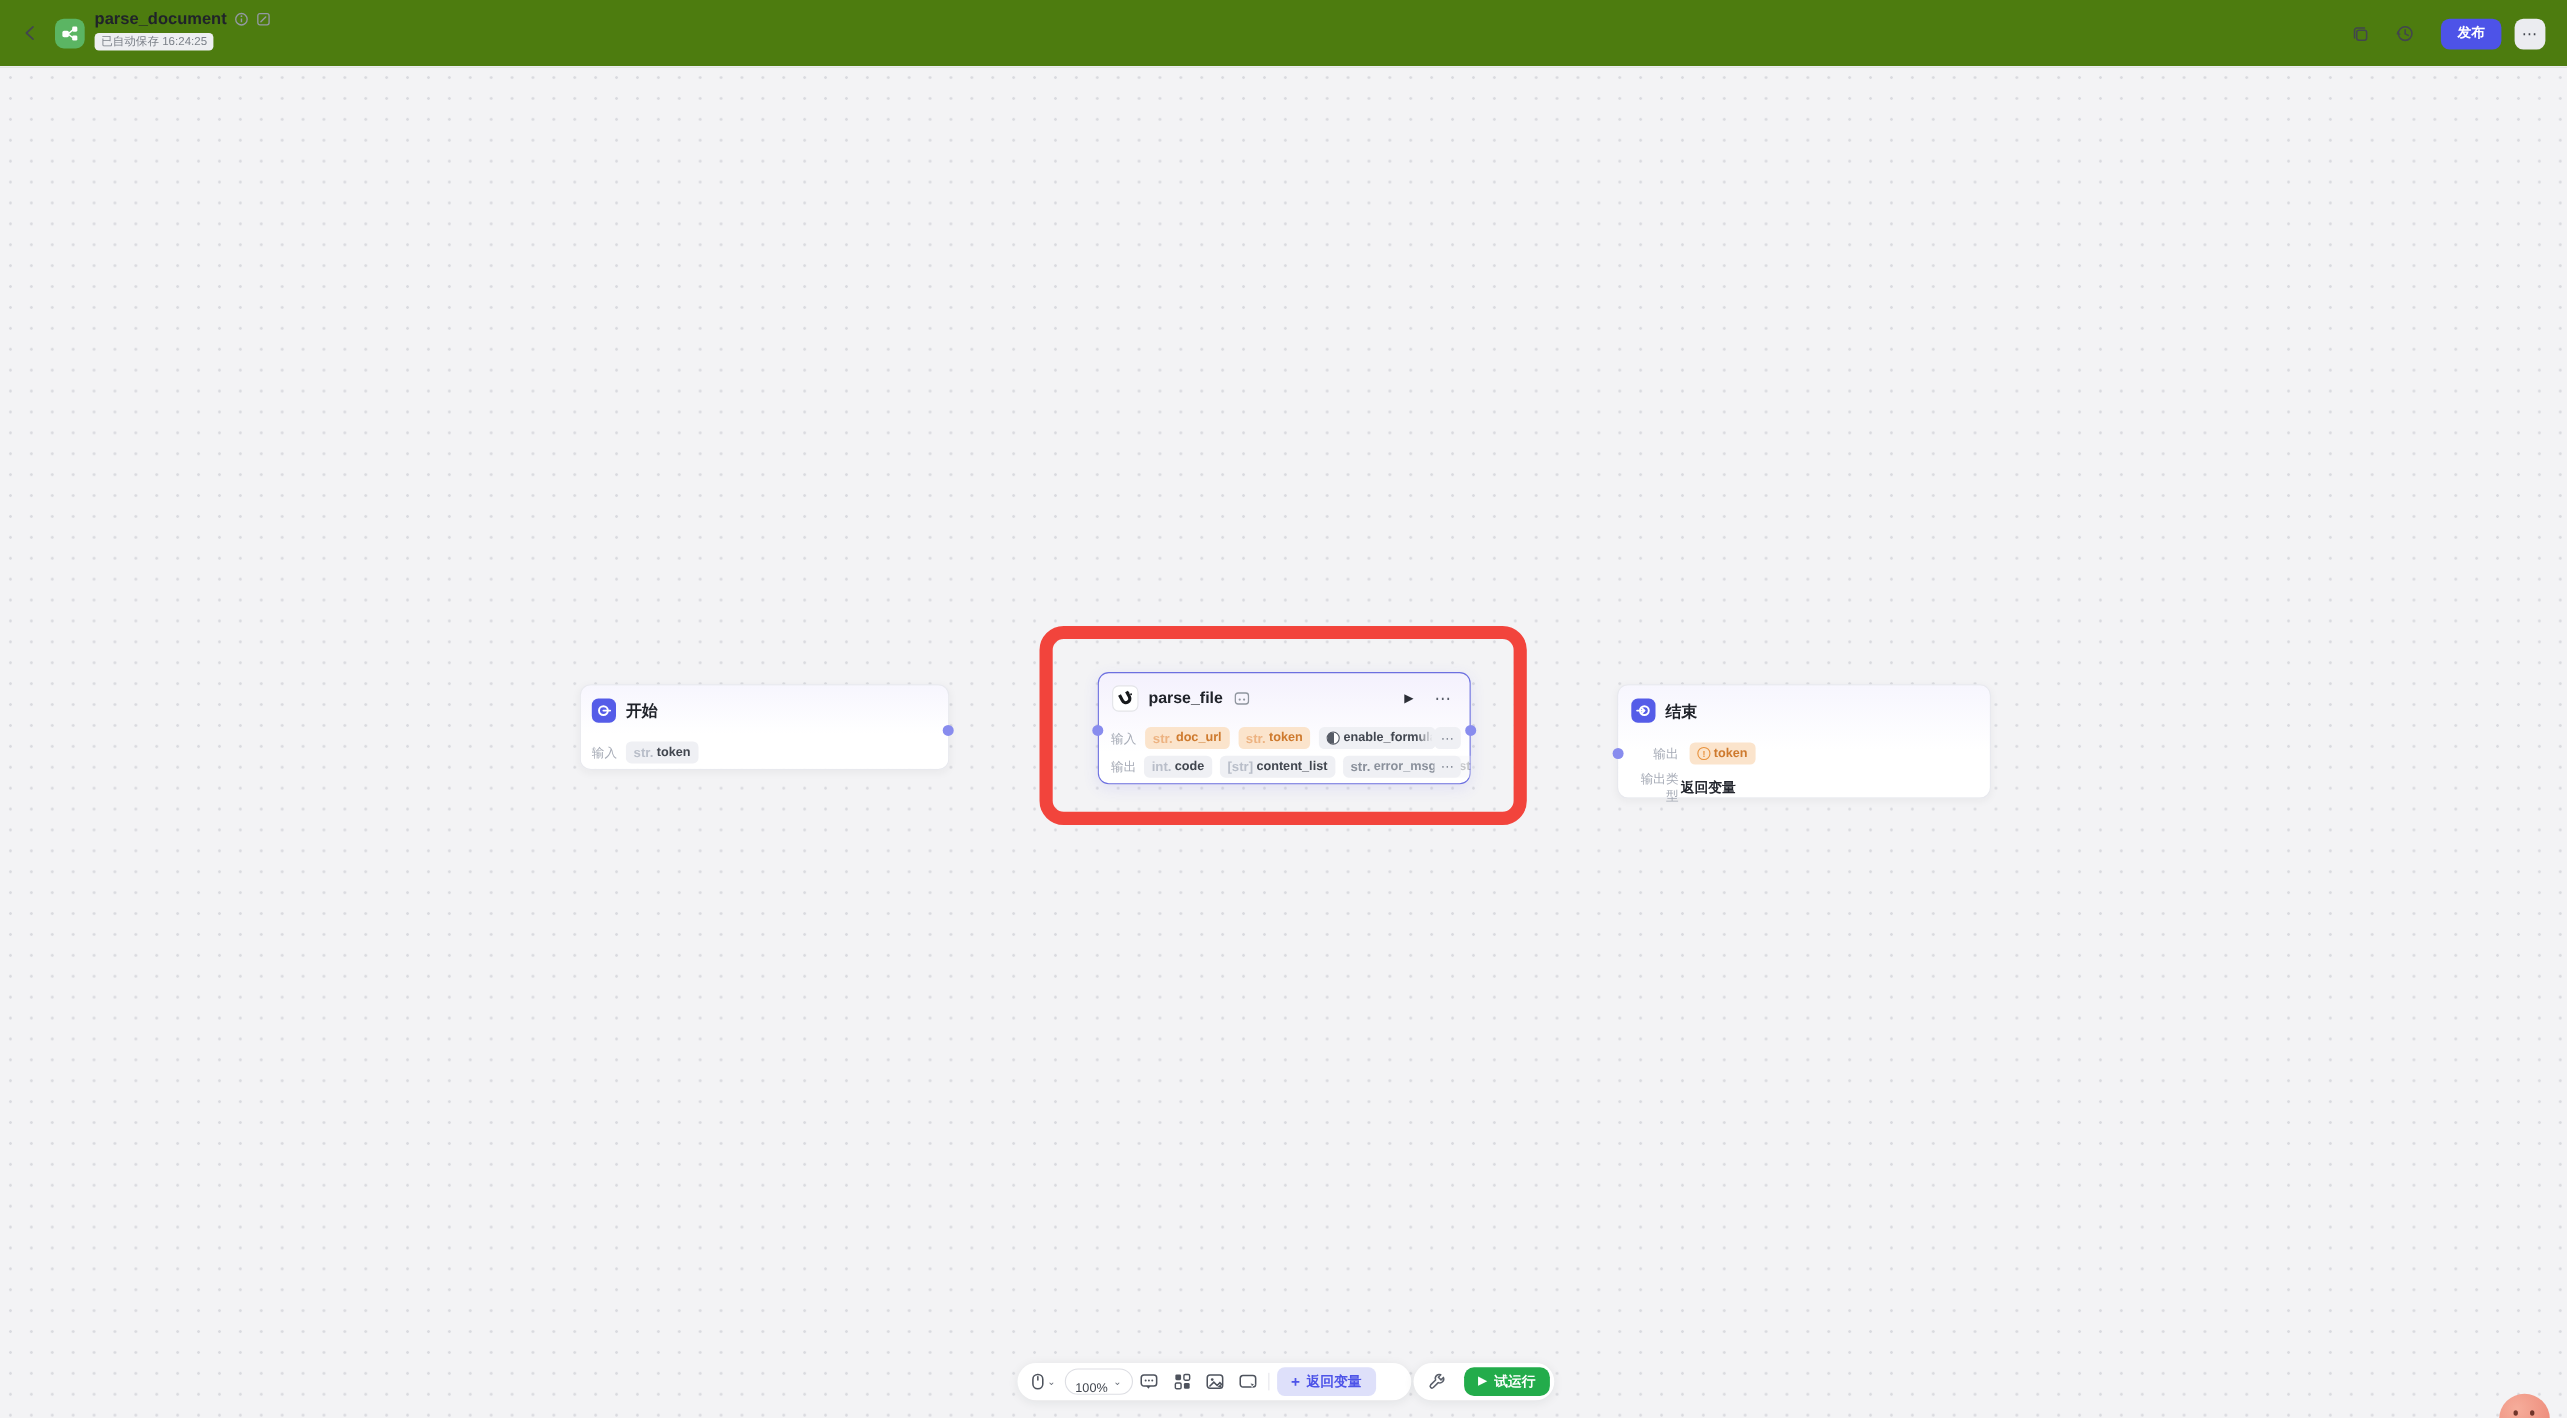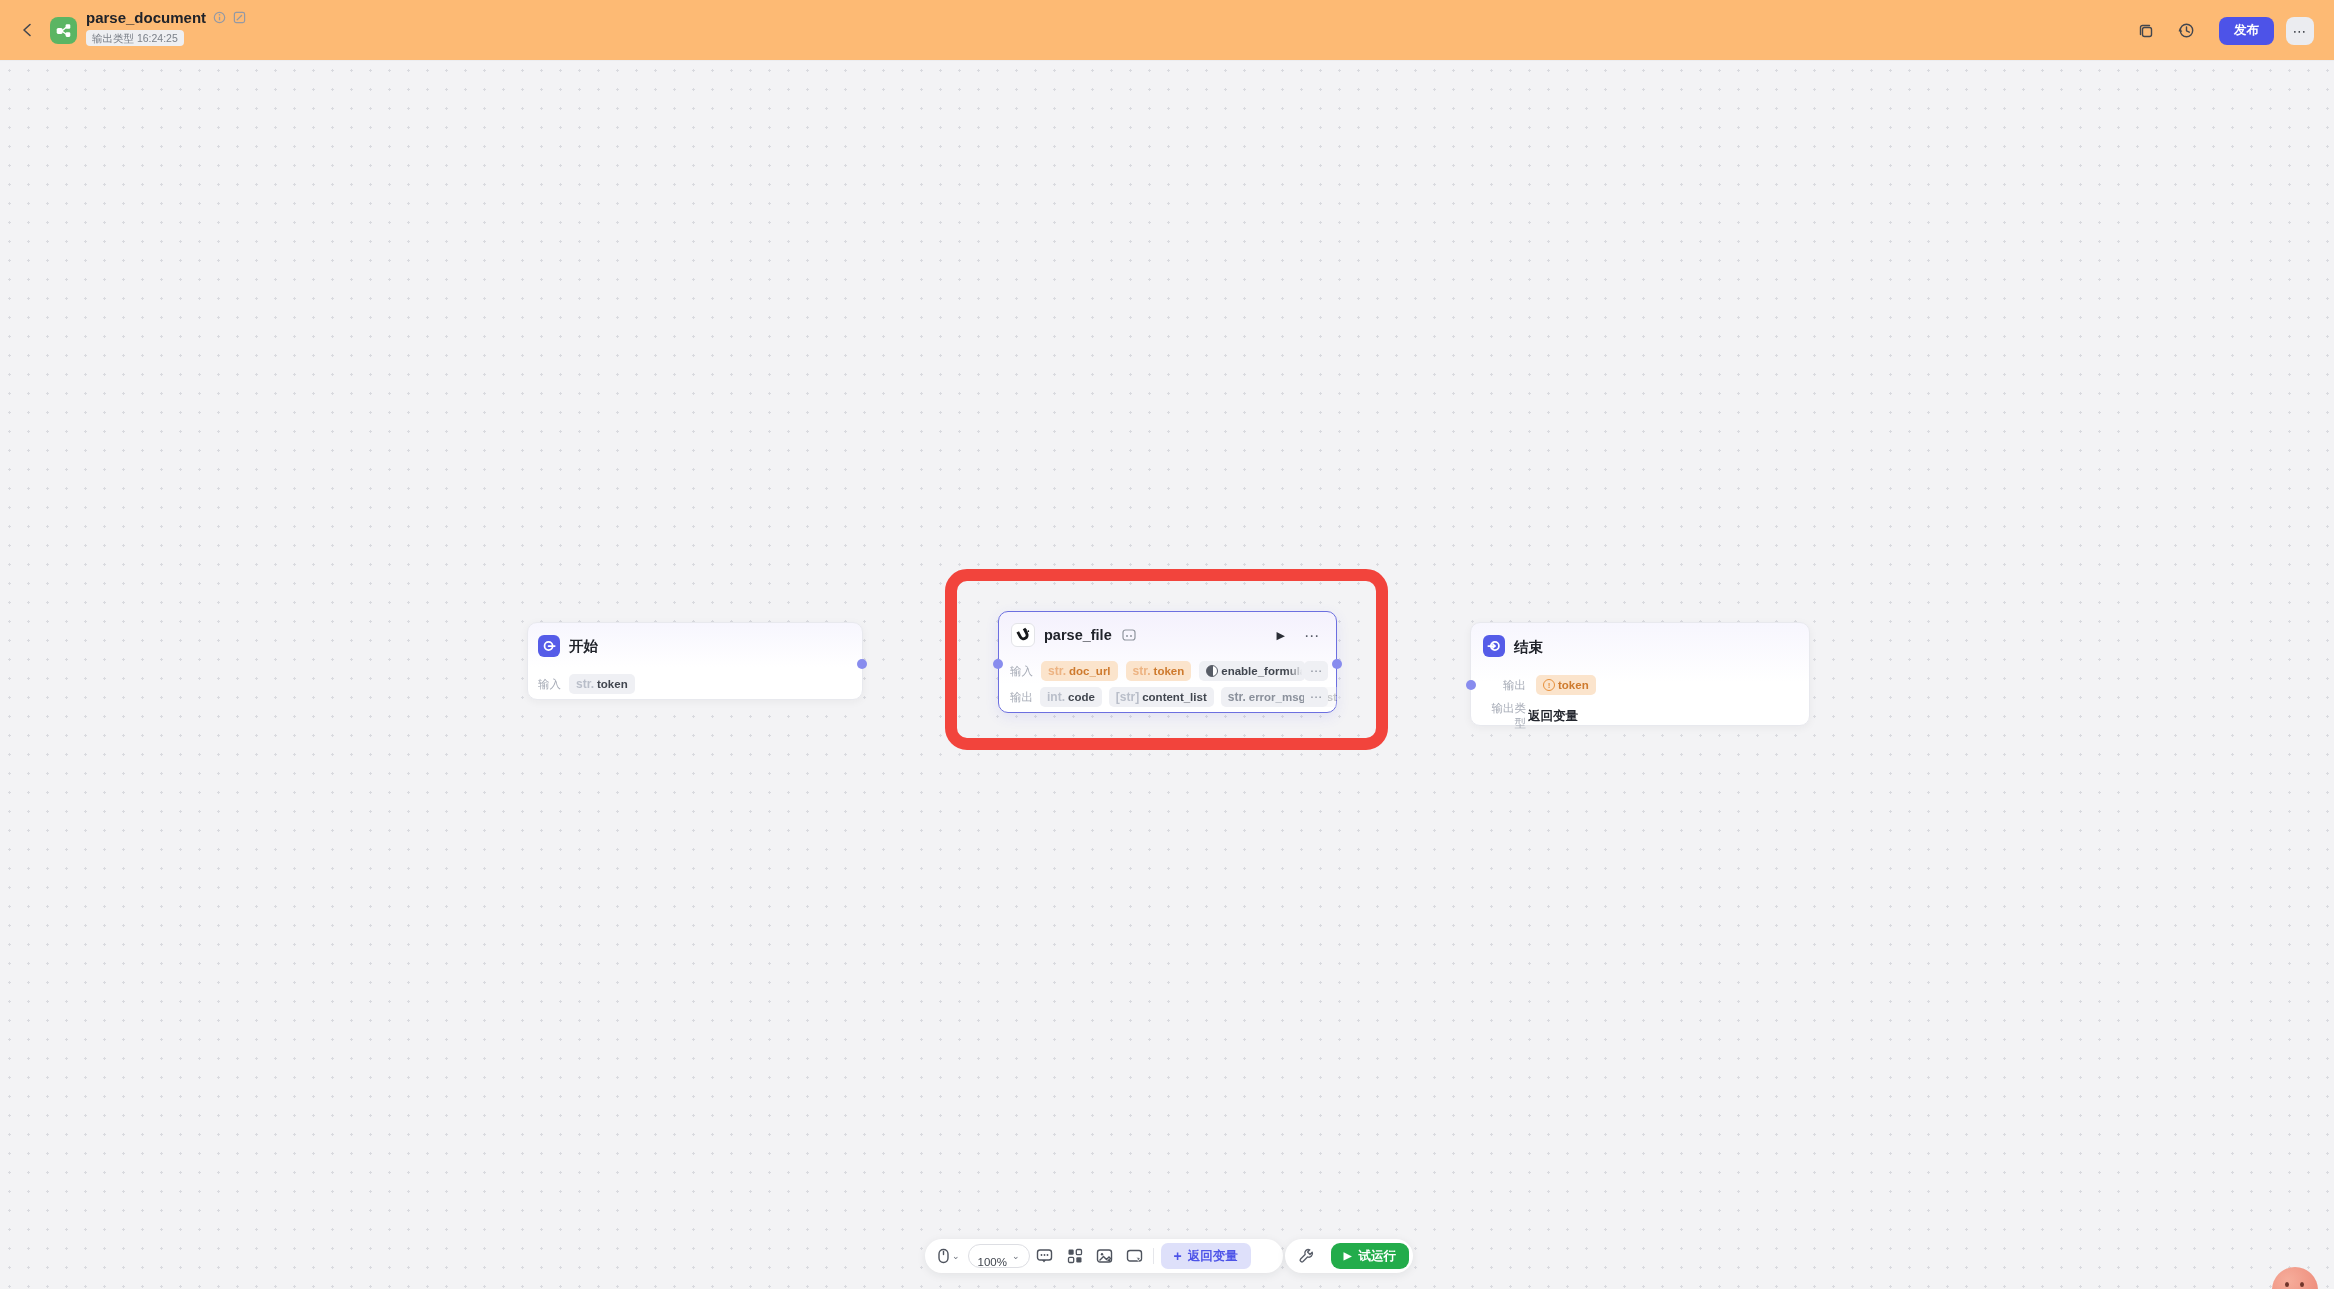--- a/index.html
+++ b/index.html
@@ -6,21 +6,21 @@
     --indigo:#4D53E8; --node-sel:#6C6FE0; --dot:#888CEE;
     --green-app:#5BB563; --green-run:#23AC4B; --red:#F2443C;
     --orange-bg:#FBE4CC; --orange-t:#CE7A2E; --orange-p:#EDB382;
     --chip-bg:#EFF0F4; --ink:#20232A; --label:#A6ABB6; --icon-gray:#4E535D;
   }
   *{box-sizing:border-box;margin:0;padding:0;}
   html,body{width:2334px;height:1289px;overflow:hidden;}
   body{font-family:"Liberation Sans","DejaVu Sans",sans-serif;background:#F3F3F5;position:relative;}
 
   
-  .topbar{position:absolute;top:0;left:0;width:2334px;height:61px;background:#fdba74;
+  .topbar{position:absolute;top:0;left:0;width:2334px;height:61px;background:#4d7c0f;
     border-bottom:1px solid #ECEDF0;z-index:30;}
   .back{position:absolute;left:16px;top:19px;width:22px;height:22px;display:flex;align-items:center;justify-content:center;cursor:pointer;}
   .appicon{position:absolute;left:50px;top:17px;width:27px;height:27px;border-radius:8px;background:var(--green-app);
     display:flex;align-items:center;justify-content:center;}
   .titleblock{position:absolute;left:86px;top:8px;}
   .titlerow{display:flex;align-items:center;gap:7px;}
   .wf-title{font-size:15px;font-weight:700;color:var(--ink);line-height:19px;}
   .autosave{margin-top:3px;display:inline-block;background:#EEEFF2;border-radius:4px;
     font-size:10.5px;color:#7B8089;padding:2px 6px;line-height:12px;}
   .tb-right{position:absolute;right:0;top:0;height:61px;display:flex;align-items:center;}
@@ -135,21 +135,21 @@
             <circle cx="7" cy="4" r=".9" fill="#9499A4"></circle>
           </svg>
       </span>
       <span>
         <svg width="13" height="13" viewBox="0 0 14 14">
             <rect x="1.5" y="1.5" width="11" height="11" rx="2" fill="none" stroke="#9499A4" stroke-width="1.3"></rect>
             <path d="M5 9 l4.2-4.2 M5 9 l-.5 .5" stroke="#9499A4" stroke-width="1.4" stroke-linecap="round"></path>
           </svg>
       </span>
     </div>
-    <span class="autosave">输出类型 16:24:25</span>
+    <span class="autosave">已自动保存 16:24:25</span>
   </div>
   <div class="tb-right">
     <div class="tb-icon">
       <svg width="16" height="16" viewBox="0 0 16 16">
           <rect x="4.5" y="4.5" width="9" height="9" rx="2" fill="none" stroke="#42464E" stroke-width="1.4"></rect>
           <path d="M11.5 2.5 h-7 a2 2 0 0 0 -2 2 v7" fill="none" stroke="#42464E" stroke-width="1.4" stroke-linecap="round"></path>
         </svg>
     </div>
     <div class="tb-icon" style="margin-left:10px">
       <svg width="17" height="17" viewBox="0 0 17 17">

